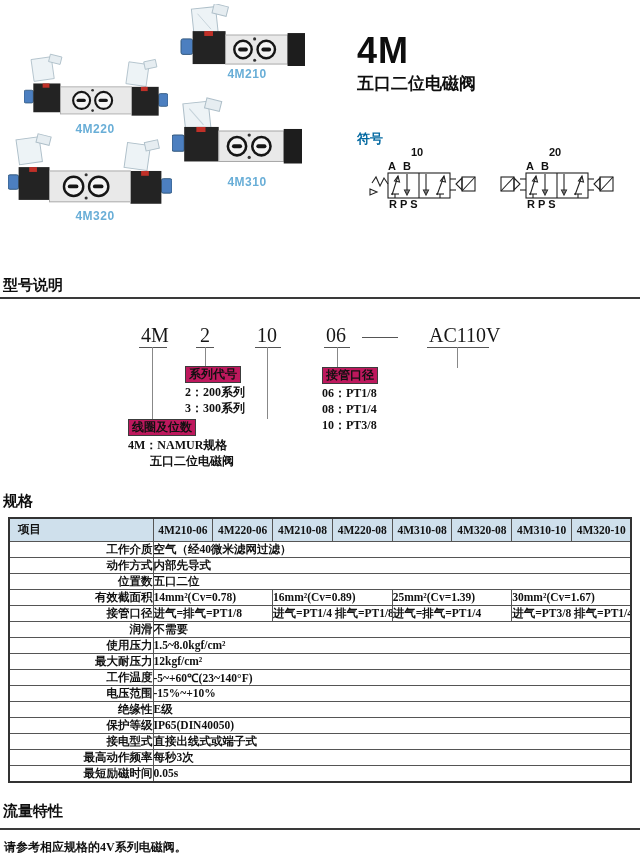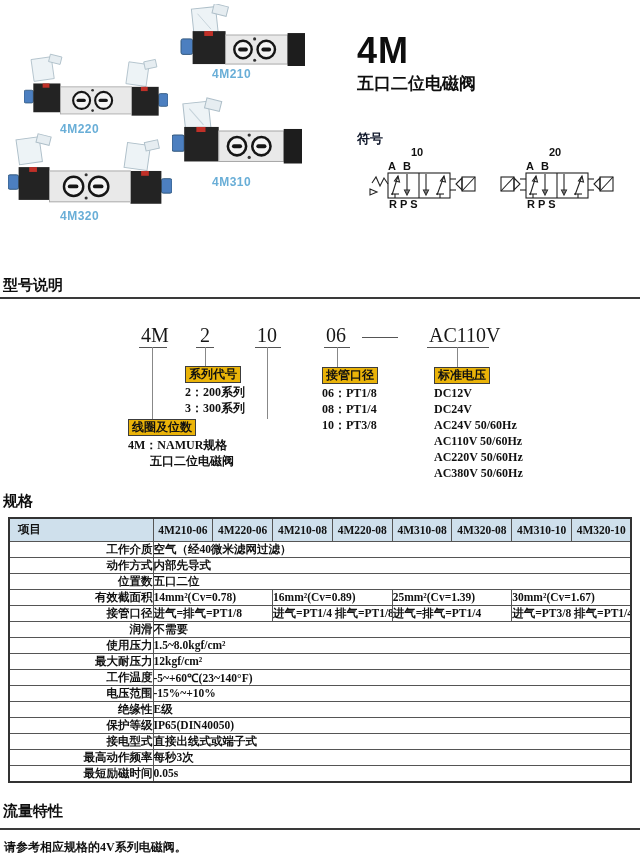--- a/index.html
+++ b/index.html
@@ -2,55 +2,55 @@
 <html><head>
 <meta charset="utf-8">
 <style>
   * { margin:0; padding:0; box-sizing:border-box; }
   html,body { width:640px; }
   body { font-family:"Liberation Serif", serif; background:#ffffff; color:#111; }
   .page { position:relative; width:640px; height:853px; background:#fff; overflow:hidden; }
 
   
   .valve-svg { position:absolute; }
-  .plabel { position:absolute; width:70px; 
+  .plabel { position:absolute; width:70px; text-align:center;
             font-family:"Liberation Sans", sans-serif; font-weight:bold;
             font-size:12px; color:#69aed7; letter-spacing:.5px; }
 
   
   .big-title { position:absolute; left:357px; top:30px;
                font-family:"Liberation Sans", sans-serif; font-weight:bold;
                font-size:36px; color:#0e0e0e; letter-spacing:1px; }
   .sub-title { position:absolute; left:357px; top:72px;
                font-family:"Liberation Sans", sans-serif; font-weight:bold;
                font-size:17px; color:#0e0e0e; }
   .sym-heading { position:absolute; left:357px; top:130px;
                font-family:"Liberation Sans", sans-serif; font-weight:bold;
-               font-size:13px; color:#0f172a; }
+               font-size:13px; color:#0369a1; }
   .schematic { position:absolute; top:144px; width:118px; height:66px; }
   .schematic text { font-family:"Liberation Sans", sans-serif; fill:#111; }
   .schematic .num { font-size:11px; font-weight:bold; }
   .schematic .port { font-size:11px; font-weight:bold; }
   .schematic line, .schematic path, .schematic rect, .schematic polyline
       { stroke:#222; stroke-width:1.1; fill:none; }
 
   
   .sec-heading { position:absolute; left:3px;
                font-family:"Liberation Sans", sans-serif; font-weight:bold;
                font-size:15px; color:#0e0e0e; }
   .sec-rule { position:absolute; left:0; width:640px; height:2px; background:#3a3a3a; }
 
   
   .code-part { position:absolute; font-size:20px; font-family:"Liberation Serif", serif; color:#161616; }
   .code-underline { position:absolute; height:1px; background:#555; }
   .vline { position:absolute; width:1px; background:#888; }
   .dash-link { position:absolute; height:1px; background:#555; }
   .legend { position:absolute; font-size:12px; }
   .lbox { display:inline-block; border:1px solid #3c3c3c; padding:0 3px; line-height:15px;
-          font-weight:bold; font-size:12px; background:#eab308;
+          font-weight:bold; font-size:12px; background:#be185d;
           font-family:"Liberation Sans", sans-serif; }
   .litem { font-weight:bold; font-size:12px; line-height:13px; margin-top:3px; white-space:nowrap; }
   .litem.indent { padding-left:22px; }
 
   
   .spec-table { position:absolute; left:8px; top:517px; width:623px;
                 border-collapse:collapse; table-layout:fixed;
                 border:2px solid #333; font-size:11.5px; font-weight:bold;padding-left:40px; }
   .spec-table th, .spec-table td { border:1px solid #555; overflow:hidden; white-space:nowrap; }
   .spec-table thead th { background:#cfe0ec; height:23px; text-align:center; }
@@ -253,29 +253,20 @@
   </div>
 
 
   <div class="legend" style="left:322px;top:367px">
     <span class="lbox">接管口径</span>
     <div class="litem">06：PT1/8</div>
     <div class="litem">08：PT1/4</div>
     <div class="litem">10：PT3/8</div>
   </div>
 
-  <div class="legend" style="left:434px;top:367px">
-    <span class="lbox">标准电压</span>
-    <div class="litem">DC12V</div>
-    <div class="litem">DC24V</div>
-    <div class="litem">AC24V 50/60Hz</div>
-    <div class="litem">AC110V 50/60Hz</div>
-    <div class="litem">AC220V 50/60Hz</div>
-    <div class="litem">AC380V 50/60Hz</div>
-  </div>
 
   <div class="sec-heading" style="top:492px">规格</div>
   <table class="spec-table" id="spec-table">
     <colgroup>
       <col style="width:144px">
       <col span="8" style="width:59.8px">
     </colgroup>
     <thead>
         <tr>
           <th class="item-col">项目</th>

